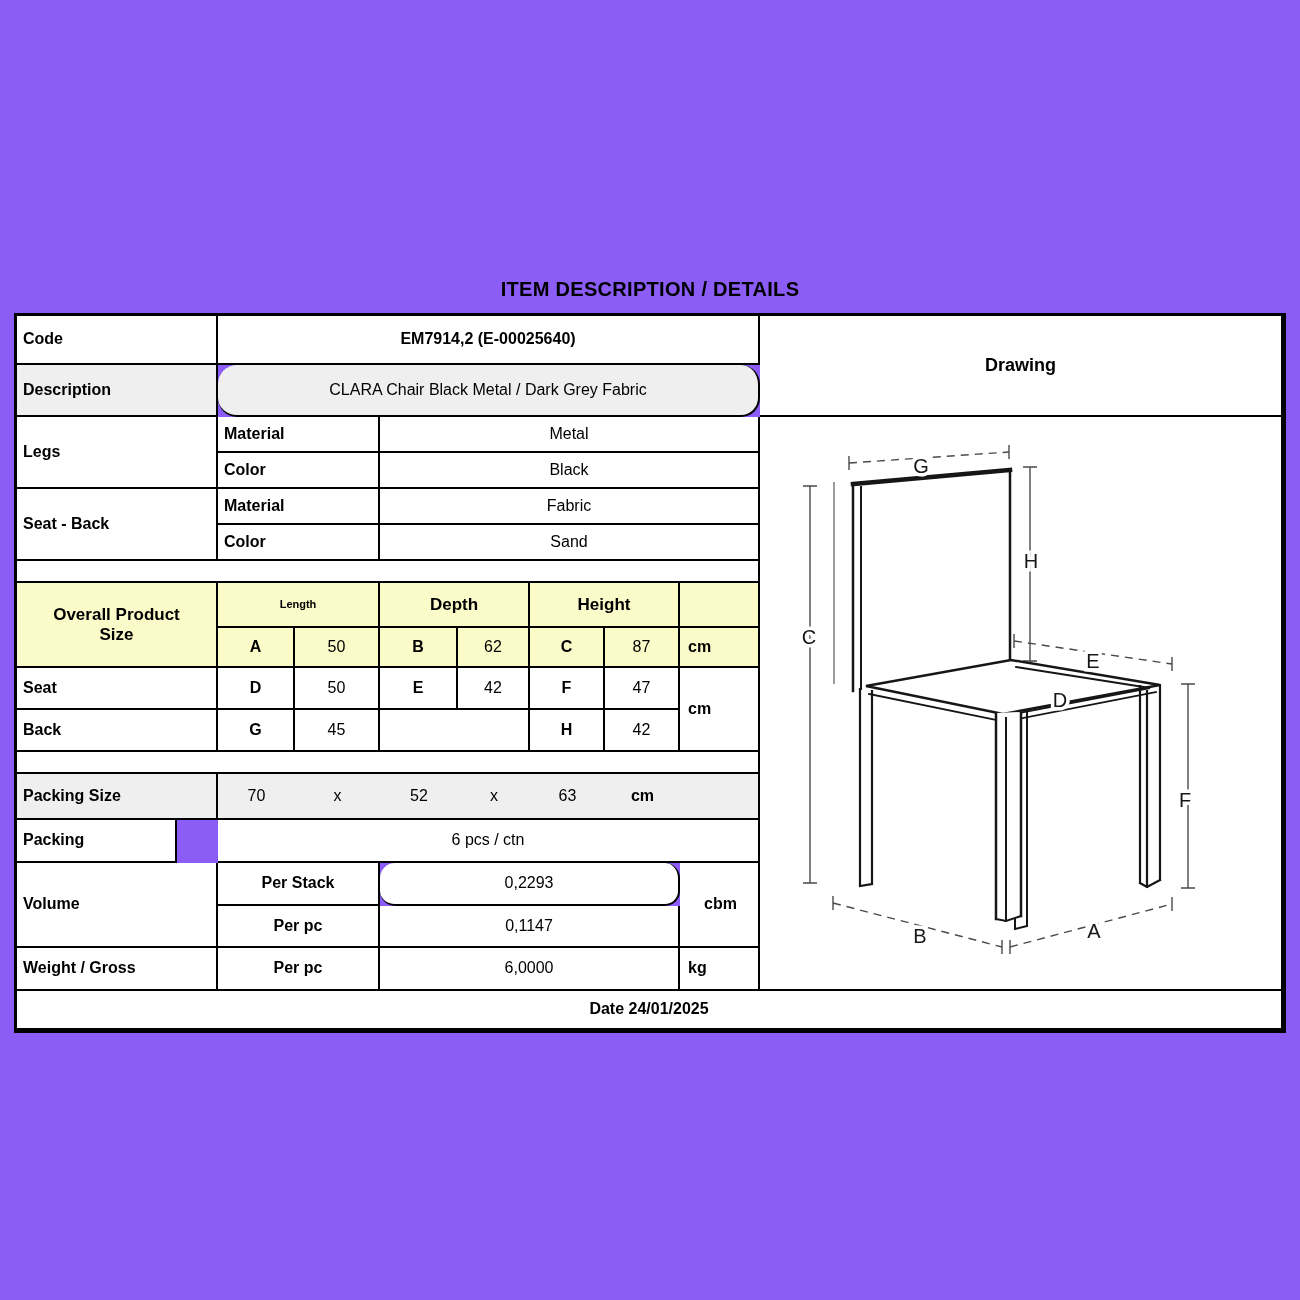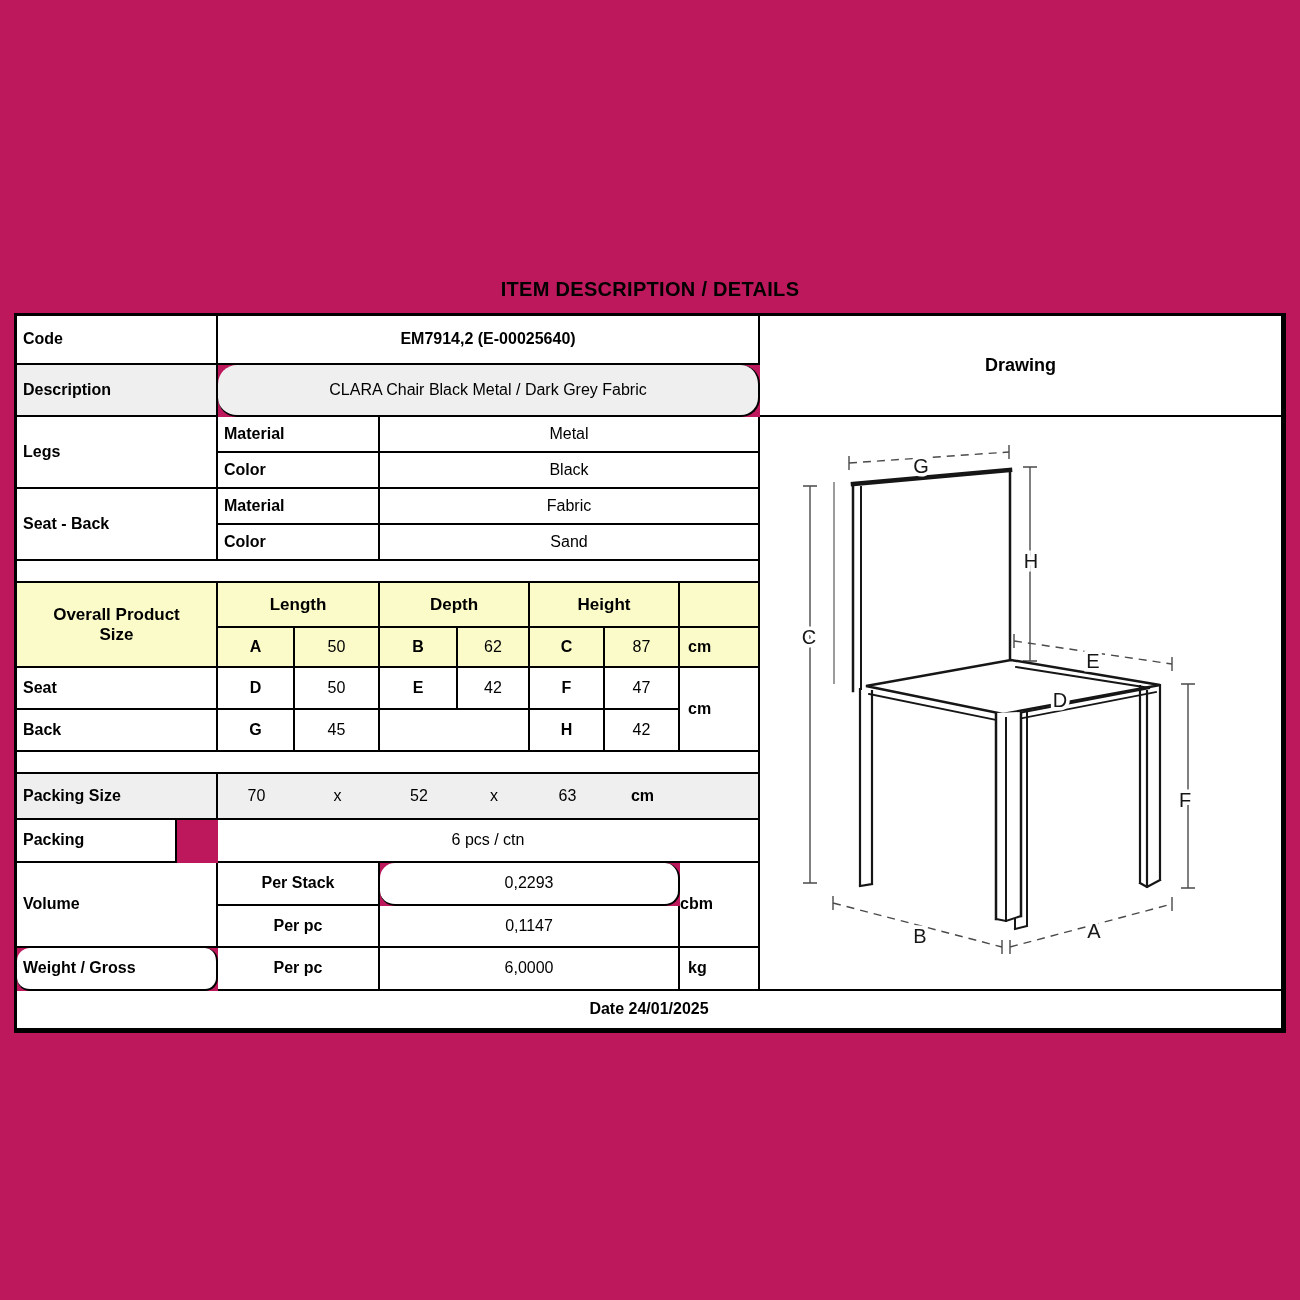--- a/index.html
+++ b/index.html
@@ -1,17 +1,17 @@
 <!DOCTYPE html>
 <html><head>
 <meta charset="utf-8">
 <style>
   html,body{margin:0;padding:0;background:#fff;}
   body{width:1300px;height:1300px;font-family:"Liberation Sans",sans-serif;color:#000;}
-  .canvas{position:relative;width:1300px;height:1300px;background:#be185d;overflow:hidden;}
+  .canvas{position:relative;width:1300px;height:1300px;background:#8b5cf6;overflow:hidden;}
   .title{position:absolute;left:0;top:278px;width:1300px;text-align:center;font-weight:700;font-size:20px;letter-spacing:.3px;}
   .cell{position:absolute;box-sizing:border-box;border-right:2px solid #000;border-bottom:2px solid #000;display:flex;align-items:center;font-size:16px;line-height:1.15;background:#fff;}
   .lbl{font-weight:700;padding-left:6px;}
   .ctr{justify-content:center;text-align:center;}
   .b{font-weight:700;}
   .grey{background:#efefef;}
   .yel{background:#fbfbc9;}
   .two-line{flex-direction:column;justify-content:center;padding-left:0;text-align:center;}
   .ps-grid{display:grid;width:100%;grid-template-columns:77px 85px 78px 72px 75px 75px 80px;align-items:center;text-align:center;}
   .outer-border{position:absolute;left:14px;top:313px;width:1272px;height:720px;border:3px solid #000;box-sizing:border-box;pointer-events:none;background:transparent;}
@@ -44,21 +44,21 @@
   <div class="cell ctr" style="left:380px;top:489px;width:380px;height:36px;">Fabric</div>
   <div class="cell lbl" style="left:218px;top:525px;width:162px;height:36px;">Color</div>
   <div class="cell ctr" style="left:380px;top:525px;width:380px;height:36px;">Sand</div>
 
   <div class="cell" style="left:17px;top:561px;width:743px;height:22px;"></div>
 
   <div class="cell yel two-line b" style="left:17px;top:583px;width:201px;height:85px;font-size:17px;">
     <span>Overall Product</span>
     <span>Size</span>
   </div>
-  <div class="cell yel ctr b" style="left:218px;top:583px;width:162px;height:45px;font-size:17px;">Length</div>
+  <div class="cell yel ctr b" style="left:218px;top:583px;width:162px;height:45px;font-size:11px;">Length</div>
   <div class="cell yel ctr b" style="left:380px;top:583px;width:150px;height:45px;font-size:17px;">Depth</div>
   <div class="cell yel ctr b" style="left:530px;top:583px;width:150px;height:45px;font-size:17px;">Height</div>
   <div class="cell yel" style="left:680px;top:583px;width:80px;height:45px;"></div>
 
   <div class="cell yel ctr b" style="left:218px;top:628px;width:77px;height:40px;">A</div>
   <div class="cell yel ctr" style="left:295px;top:628px;width:85px;height:40px;">50</div>
   <div class="cell yel ctr b" style="left:380px;top:628px;width:78px;height:40px;">B</div>
   <div class="cell yel ctr" style="left:458px;top:628px;width:72px;height:40px;">62</div>
   <div class="cell yel ctr b" style="left:530px;top:628px;width:75px;height:40px;">C</div>
   <div class="cell yel ctr" style="left:605px;top:628px;width:75px;height:40px;">87</div>
@@ -94,25 +94,25 @@
       <span></span>
     </div>
   </div>
 
   <div class="cell lbl" style="left:17px;top:820px;width:160px;height:43px;">Packing</div>
   <div class="cell ctr" style="left:218px;top:820px;width:542px;height:43px;">6 pcs / ctn</div>
 
   <div class="cell lbl" style="left:17px;top:863px;width:201px;height:85px;">Volume</div>
   <div class="cell ctr b" style="left:218px;top:863px;width:162px;height:43px;">Per Stack</div>
   <div class="cell ctr" style="left:380px;top:863px;width:300px;height:43px;border-radius:15px;">0,2293</div>
-  <div class="cell lbl" style="left:680px;top:863px;width:80px;height:85px;padding-left:0;">cbm</div>
+  <div class="cell lbl" style="left:680px;top:863px;width:80px;height:85px;padding-left:24px;">cbm</div>
   <div class="cell ctr b" style="left:218px;top:906px;width:162px;height:42px;">Per pc</div>
   <div class="cell ctr" style="left:380px;top:906px;width:300px;height:42px;">0,1147</div>
 
-  <div class="cell lbl" style="left:17px;top:948px;width:201px;height:43px;border-radius:13px;">Weight / Gross</div>
+  <div class="cell lbl" style="left:17px;top:948px;width:201px;height:43px;">Weight / Gross</div>
   <div class="cell ctr b" style="left:218px;top:948px;width:162px;height:43px;">Per pc</div>
   <div class="cell ctr" style="left:380px;top:948px;width:300px;height:43px;">6,0000</div>
   <div class="cell lbl" style="left:680px;top:948px;width:80px;height:43px;padding-left:8px;">kg</div>
 
   <div class="cell ctr b" style="left:17px;top:991px;width:1266px;height:39px;">Date 24/01/2025</div>
 
   <div class="cell ctr b" style="left:760px;top:316px;width:523px;height:101px;font-size:18px;">Drawing</div>
   <div class="cell" style="left:760px;top:417px;width:523px;height:574px;"></div>
 
   <svg class="drawing-svg" width="523" height="574" viewBox="760 417 523 574">

